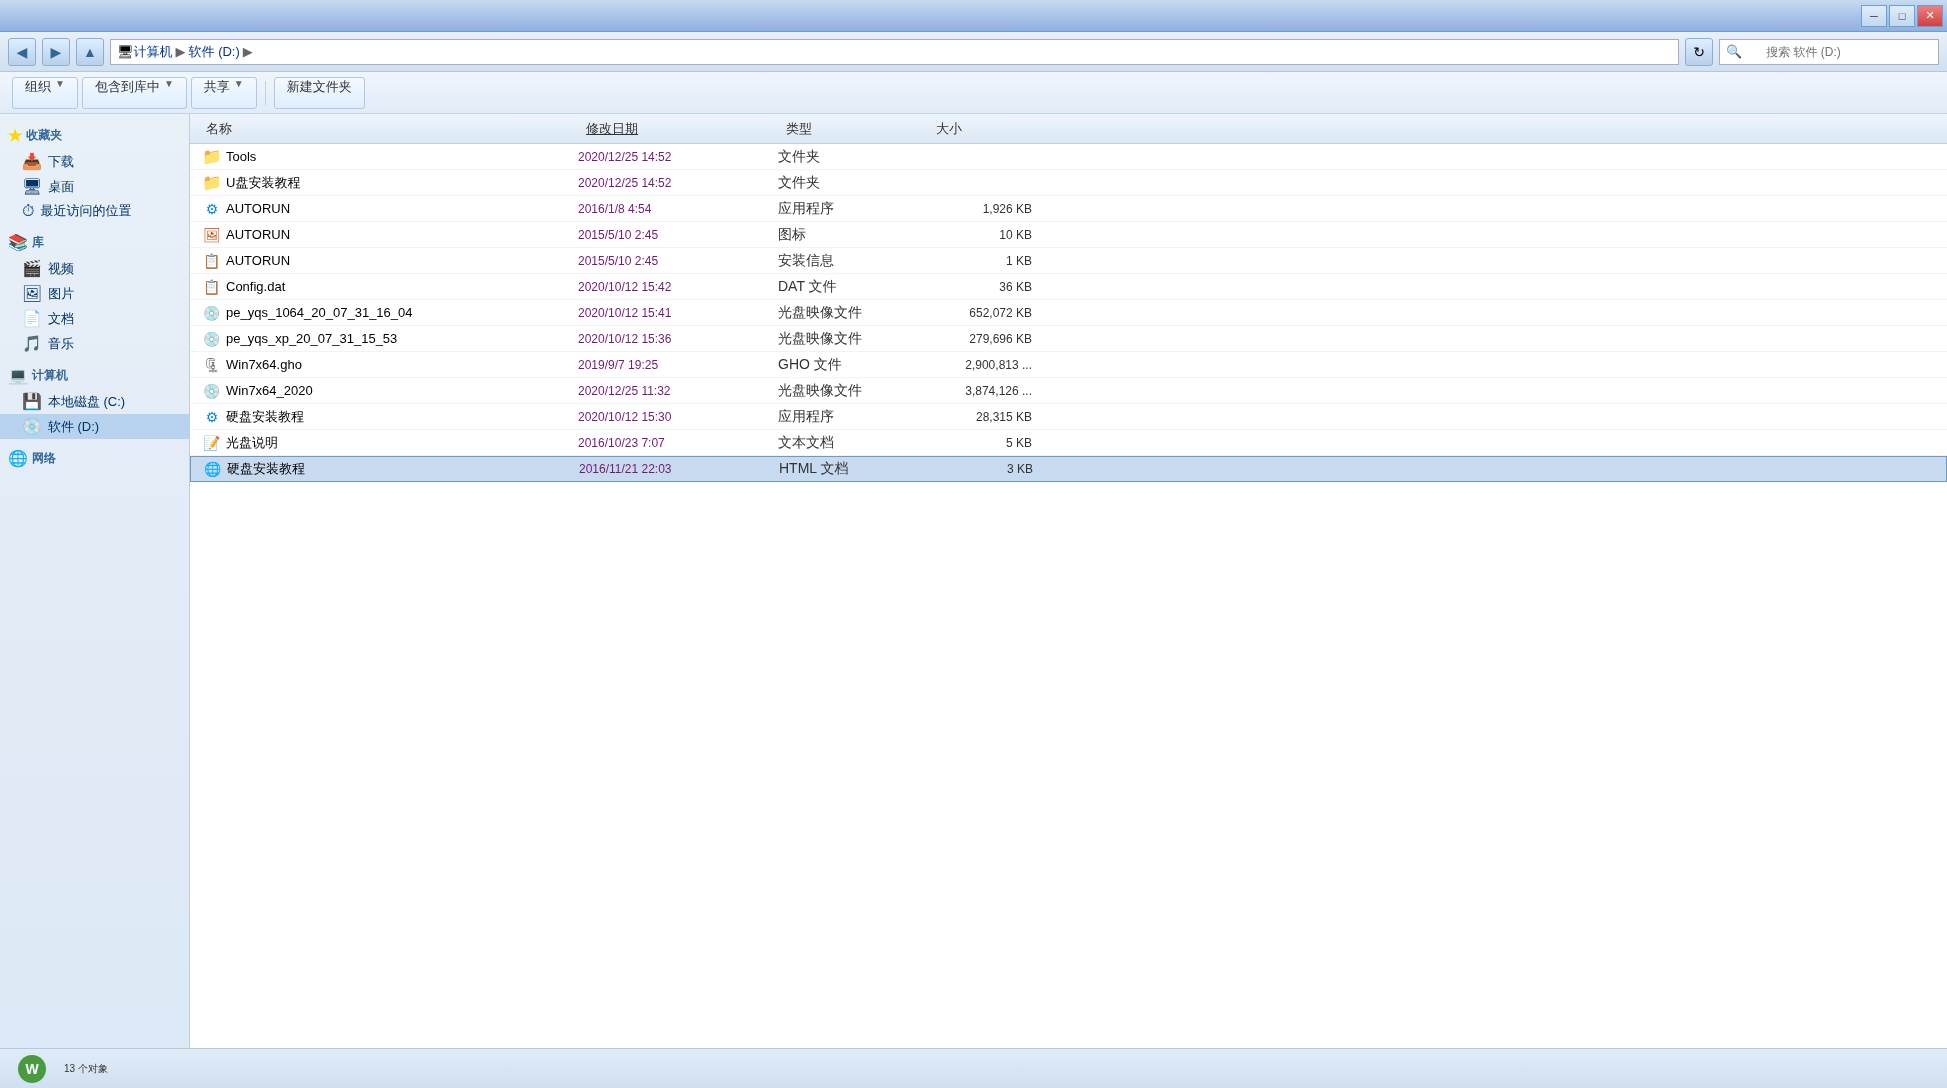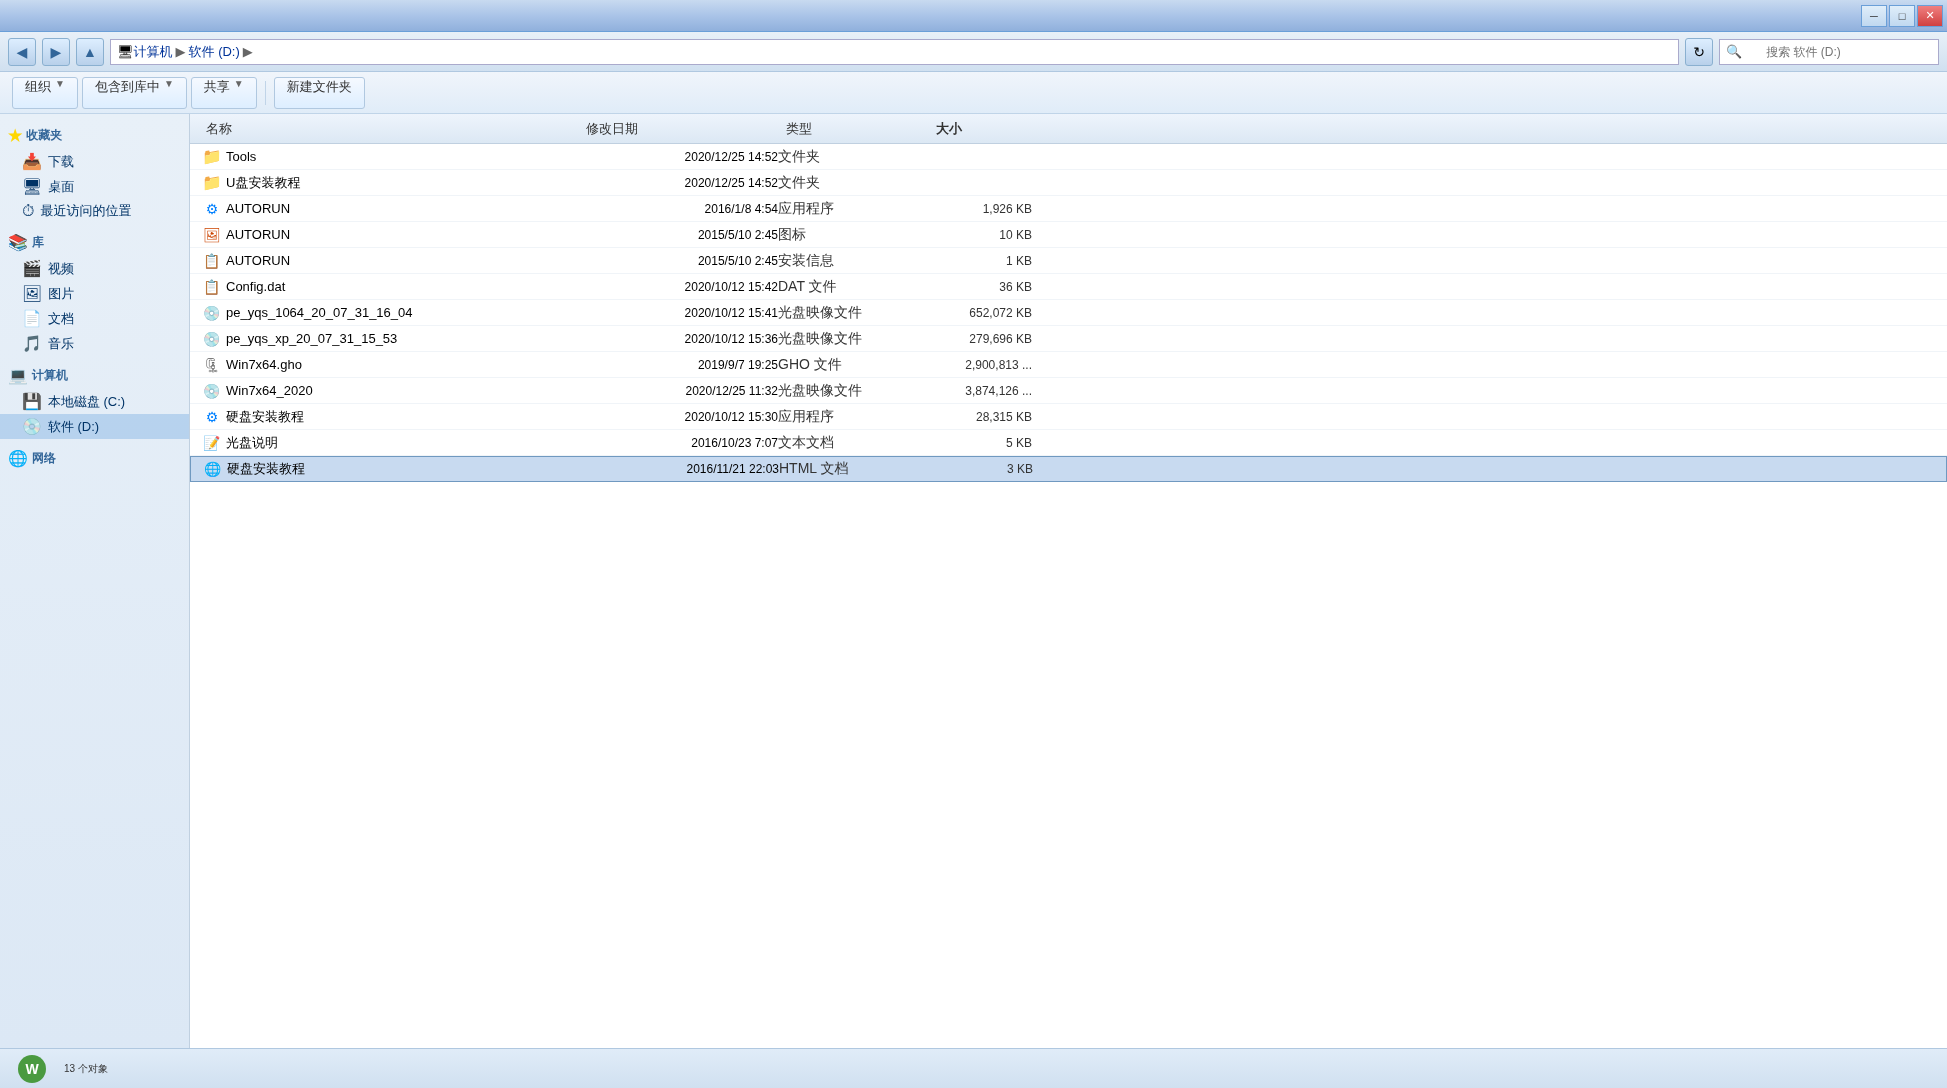--- a/index.html
+++ b/index.html
@@ -216,23 +216,23 @@
     .col-header {
       font-size: 13px;
       color: #333;
       cursor: pointer;
       padding: 0 8px;
       display: flex;
       align-items: flex-start;
       gap: 4px;
     }
     .col-name { width: 380px; }
-    .col-date { width: 200px; }
+    .col-date { width: 200px; text-decoration: underline; }
     .col-type { width: 150px; }
-    .col-size { width: 120px; text-align: right; font-weight: bold; }
+    .col-size { width: 120px; text-align: right; }
 
     
     .file-list {
       flex: 1;
       overflow-y: auto;
       background: white;
     }
     .file-row {
       display: flex;
       align-items: center;
@@ -255,22 +255,21 @@
       width: 352px;
       font-size: 13px;
       color: #000;
       overflow: hidden;
       text-overflow: ellipsis;
       white-space: nowrap;
     }
     .file-date-cell {
       width: 200px;
       font-size: 12px;
-      color: #000000;
-      text-align: right;
+      color: #701a75;
     }
     .file-type-cell {
       width: 150px;
       font-size: 14px;
       color: #333;
     }
     .file-size-cell {
       width: 120px;
       font-size: 12px;
       color: #333;

